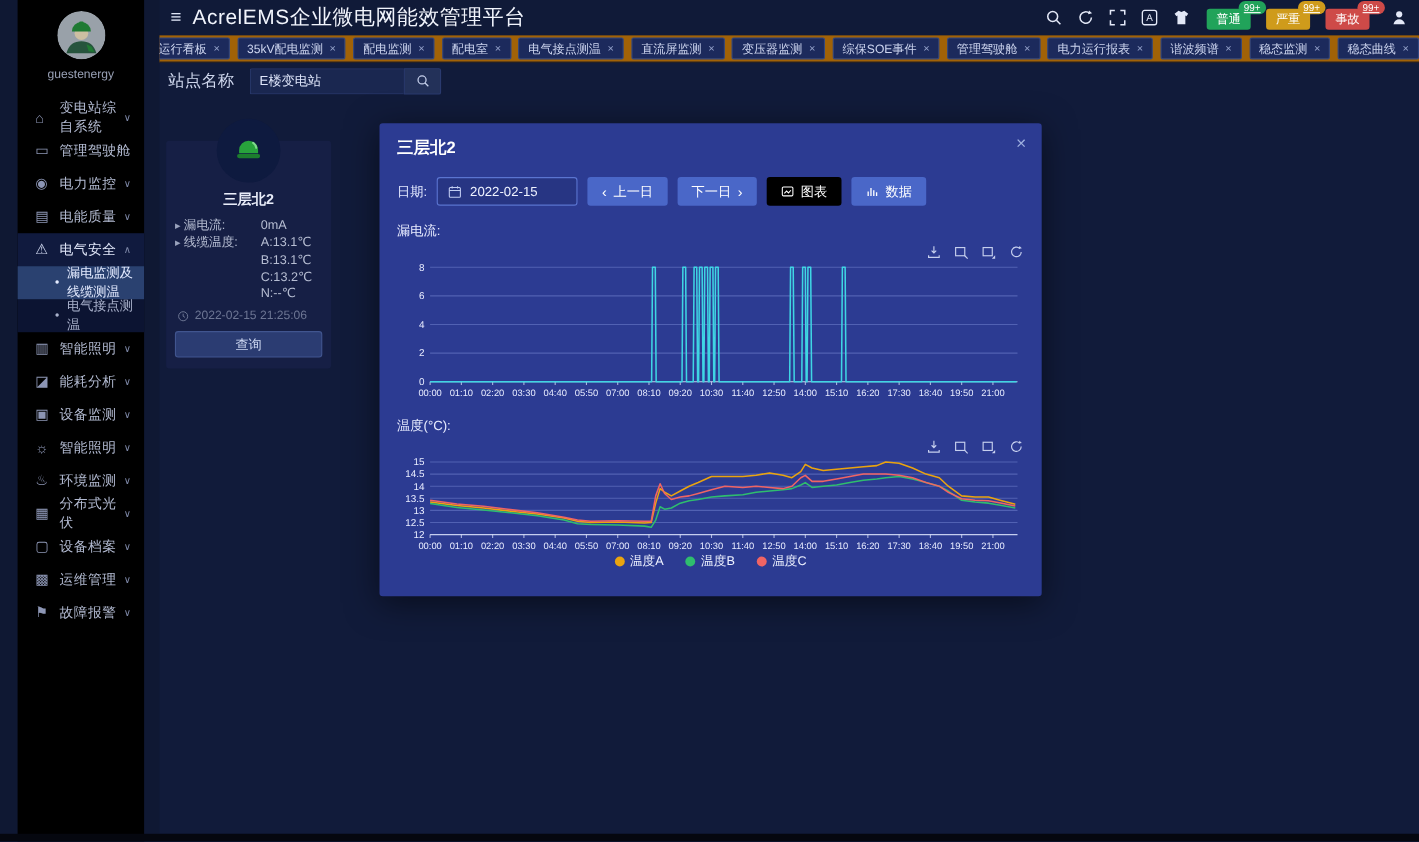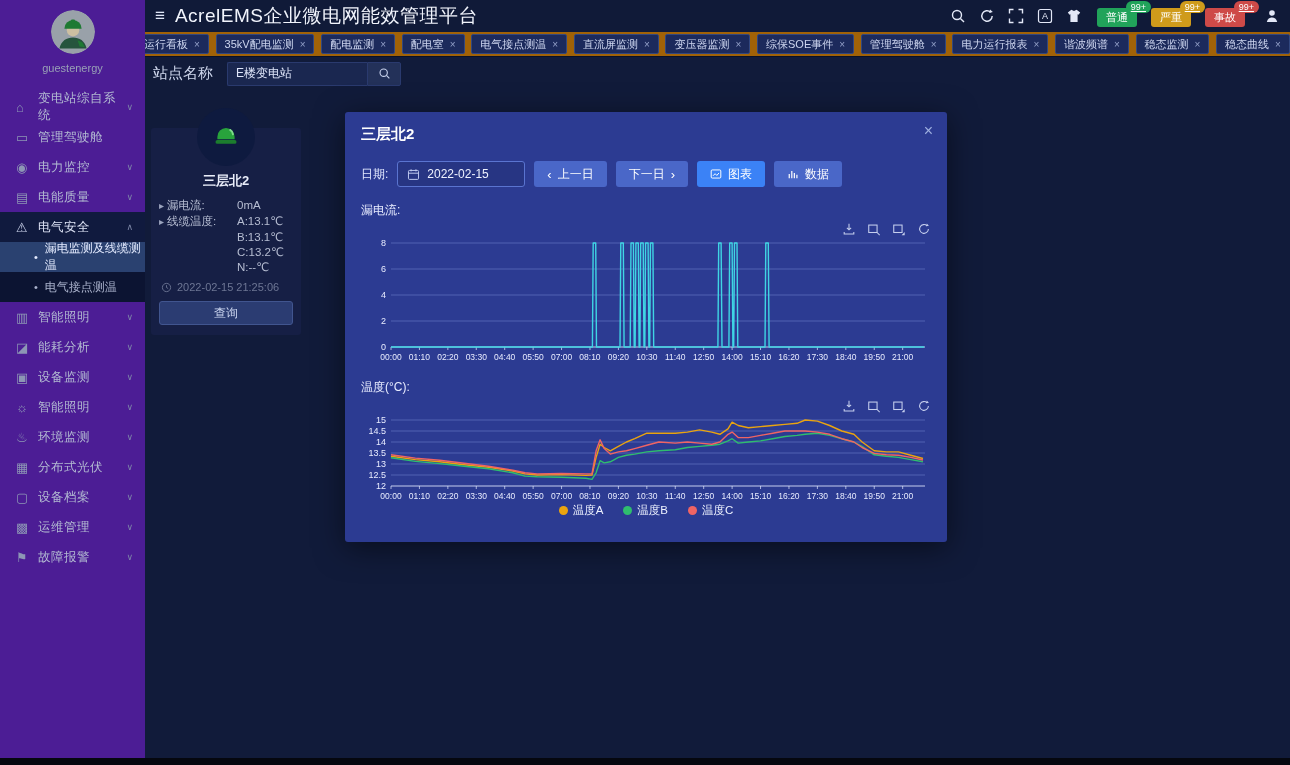--- a/index.html
+++ b/index.html
@@ -1,21 +1,21 @@
 <!DOCTYPE html>
 <html><head>
 <meta charset="utf-8">
 <style>
   * { margin:0; padding:0; box-sizing:border-box; }
   html,body { width:1290px; height:765px; overflow:hidden; background:#0f1833;
               font-family:"Liberation Sans","DejaVu Sans",sans-serif; }
   body { position:relative; }
 
   
-  .sidebar { position:absolute; left:0; top:0; width:145px; height:765px; background:#4c1d95; z-index:5; }
+  .sidebar { position:absolute; left:16px; top:0; width:115px; height:765px; background:#000000; z-index:5; }
   .avatar-wrap { padding-top:10px; text-align:center; }
   .avatar { width:44px; height:44px; border-radius:50%; margin:0 auto; overflow:hidden; }
   .username { margin-top:8px; font-size:11px; color:#99a1b6; text-align:center; }
   .sidebar-nav { margin-top:18px; }
   .nav-item { display:flex; align-items:center; height:30px; padding:0 12px 0 16px; cursor:pointer; color:#b3bbd2; }
   .nav-item .nav-ico { width:22px; font-size:13px; color:#8d96b5; flex:0 0 22px; }
   .nav-item .nav-label { flex:1; font-size:12.5px; letter-spacing:.5px; }
   .nav-item .nav-chev { font-size:9px; color:#7e88a8; }
   .nav-item.expanded { background:#101a3e; color:#dfe5f7; }
   .nav-item.expanded .nav-ico { color:#cdd5ec; }
@@ -80,21 +80,21 @@
   .controls { display:flex; align-items:center; gap:9px; margin:17px 16px 0 16px; }
   .date-label { color:#e3e9ff; font-size:12px; }
   .date-input { display:flex; align-items:center; gap:7px; width:128px; height:26px; border:1px solid #5a74d0;
                 border-radius:3px; padding:0 9px; background:rgba(0,0,0,.10); cursor:pointer; }
   .date-input svg { width:13px; height:13px; color:#c2cdf2; }
   .date-input span { color:#eef2ff; font-size:12px; }
   .mbtn { height:26px; border:none; border-radius:3px; background:#4a67c8; color:#fff; font-size:12px;
           padding:0 13px; display:flex; align-items:center; gap:6px; cursor:pointer; }
   .mbtn svg { width:12px; height:12px; }
   .mbtn .chev { font-size:13px; line-height:1; }
-  .mbtn.yellow { background:#3b82f6; }
+  .mbtn.yellow { background:#000000; }
   .section-label { margin:15px 16px 0 16px; color:#e8ecff; font-size:12px; }
   .toolbox { display:flex; justify-content:flex-end; gap:11px; margin:3px 16px 0 16px; height:14px; }
   .tool { width:14px; height:14px; color:#c6cfee; cursor:pointer; display:inline-flex; }
   .tool svg { width:14px; height:14px; }
   .chartsvg { display:block; margin:1px 14px 0 14px; }
   .legend { display:flex; justify-content:center; gap:20px; }
   .legend-item { display:flex; align-items:center; gap:5px; color:#eef2ff; font-size:11.5px; cursor:pointer; }
   .legend-dot { width:9px; height:9px; border-radius:50%; display:inline-block; }
 
   .bottombar { position:absolute; left:0; right:0; bottom:0; height:7px; background:#05070f; z-index:9; }

